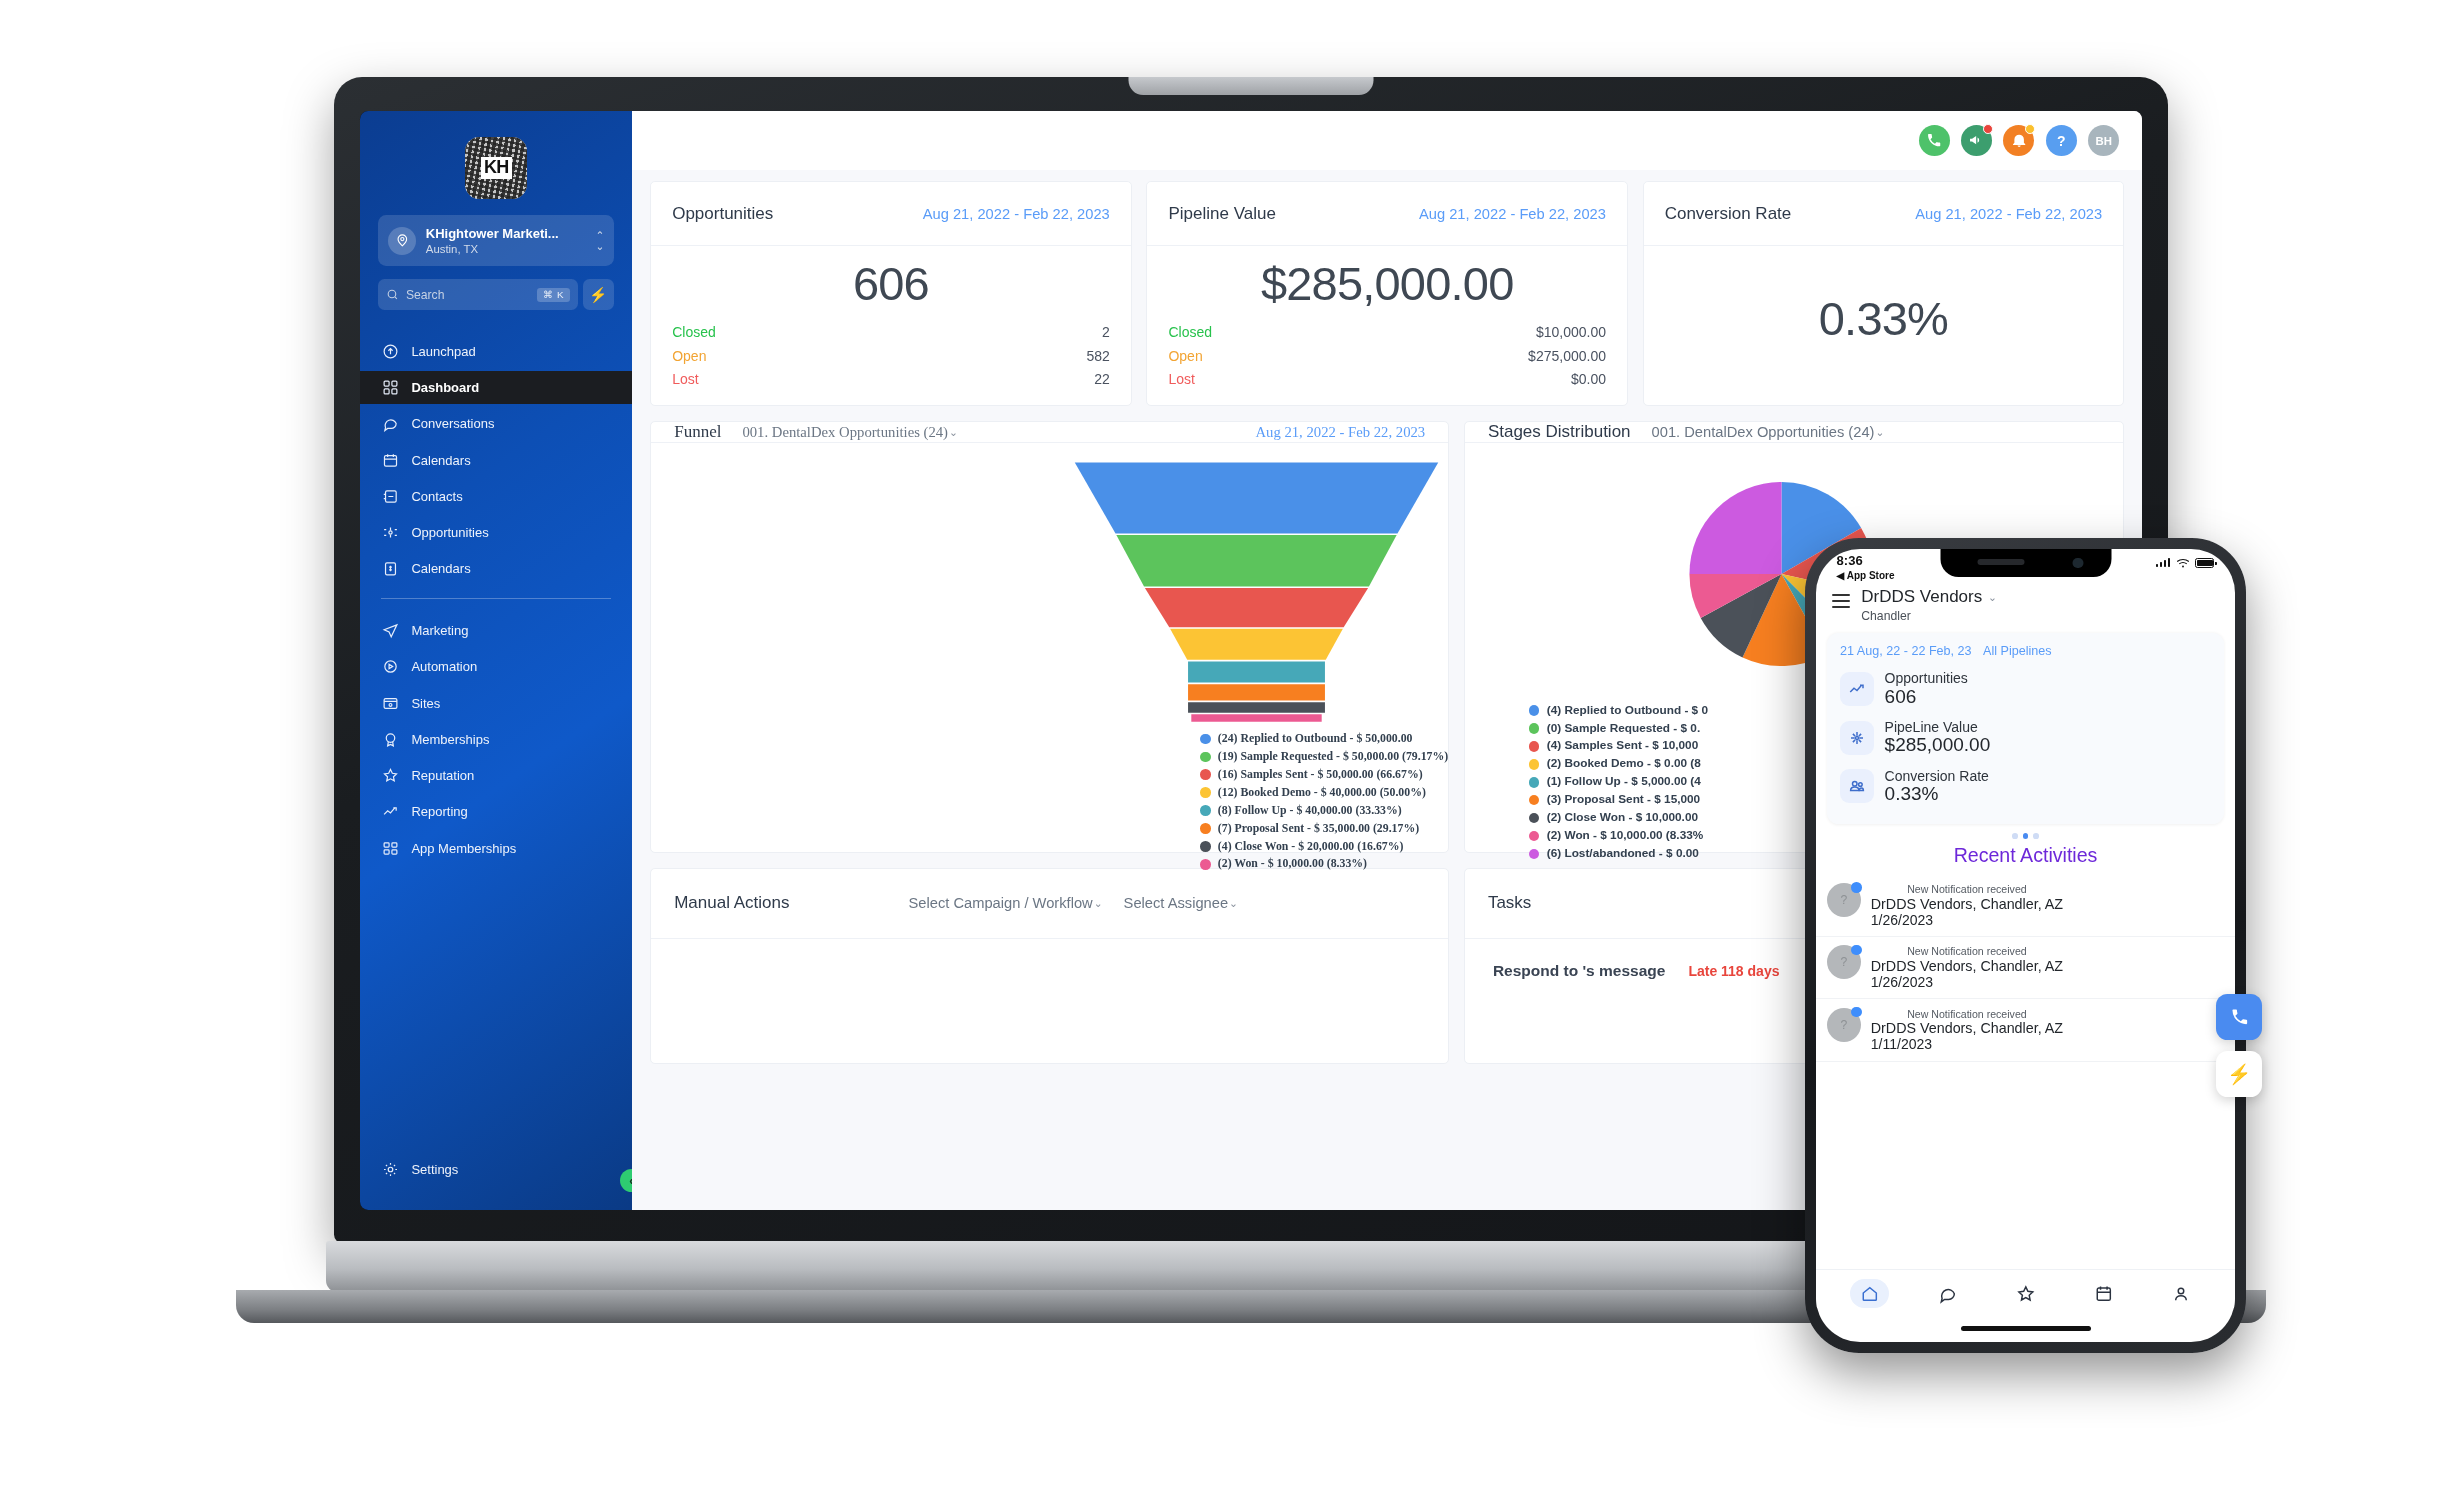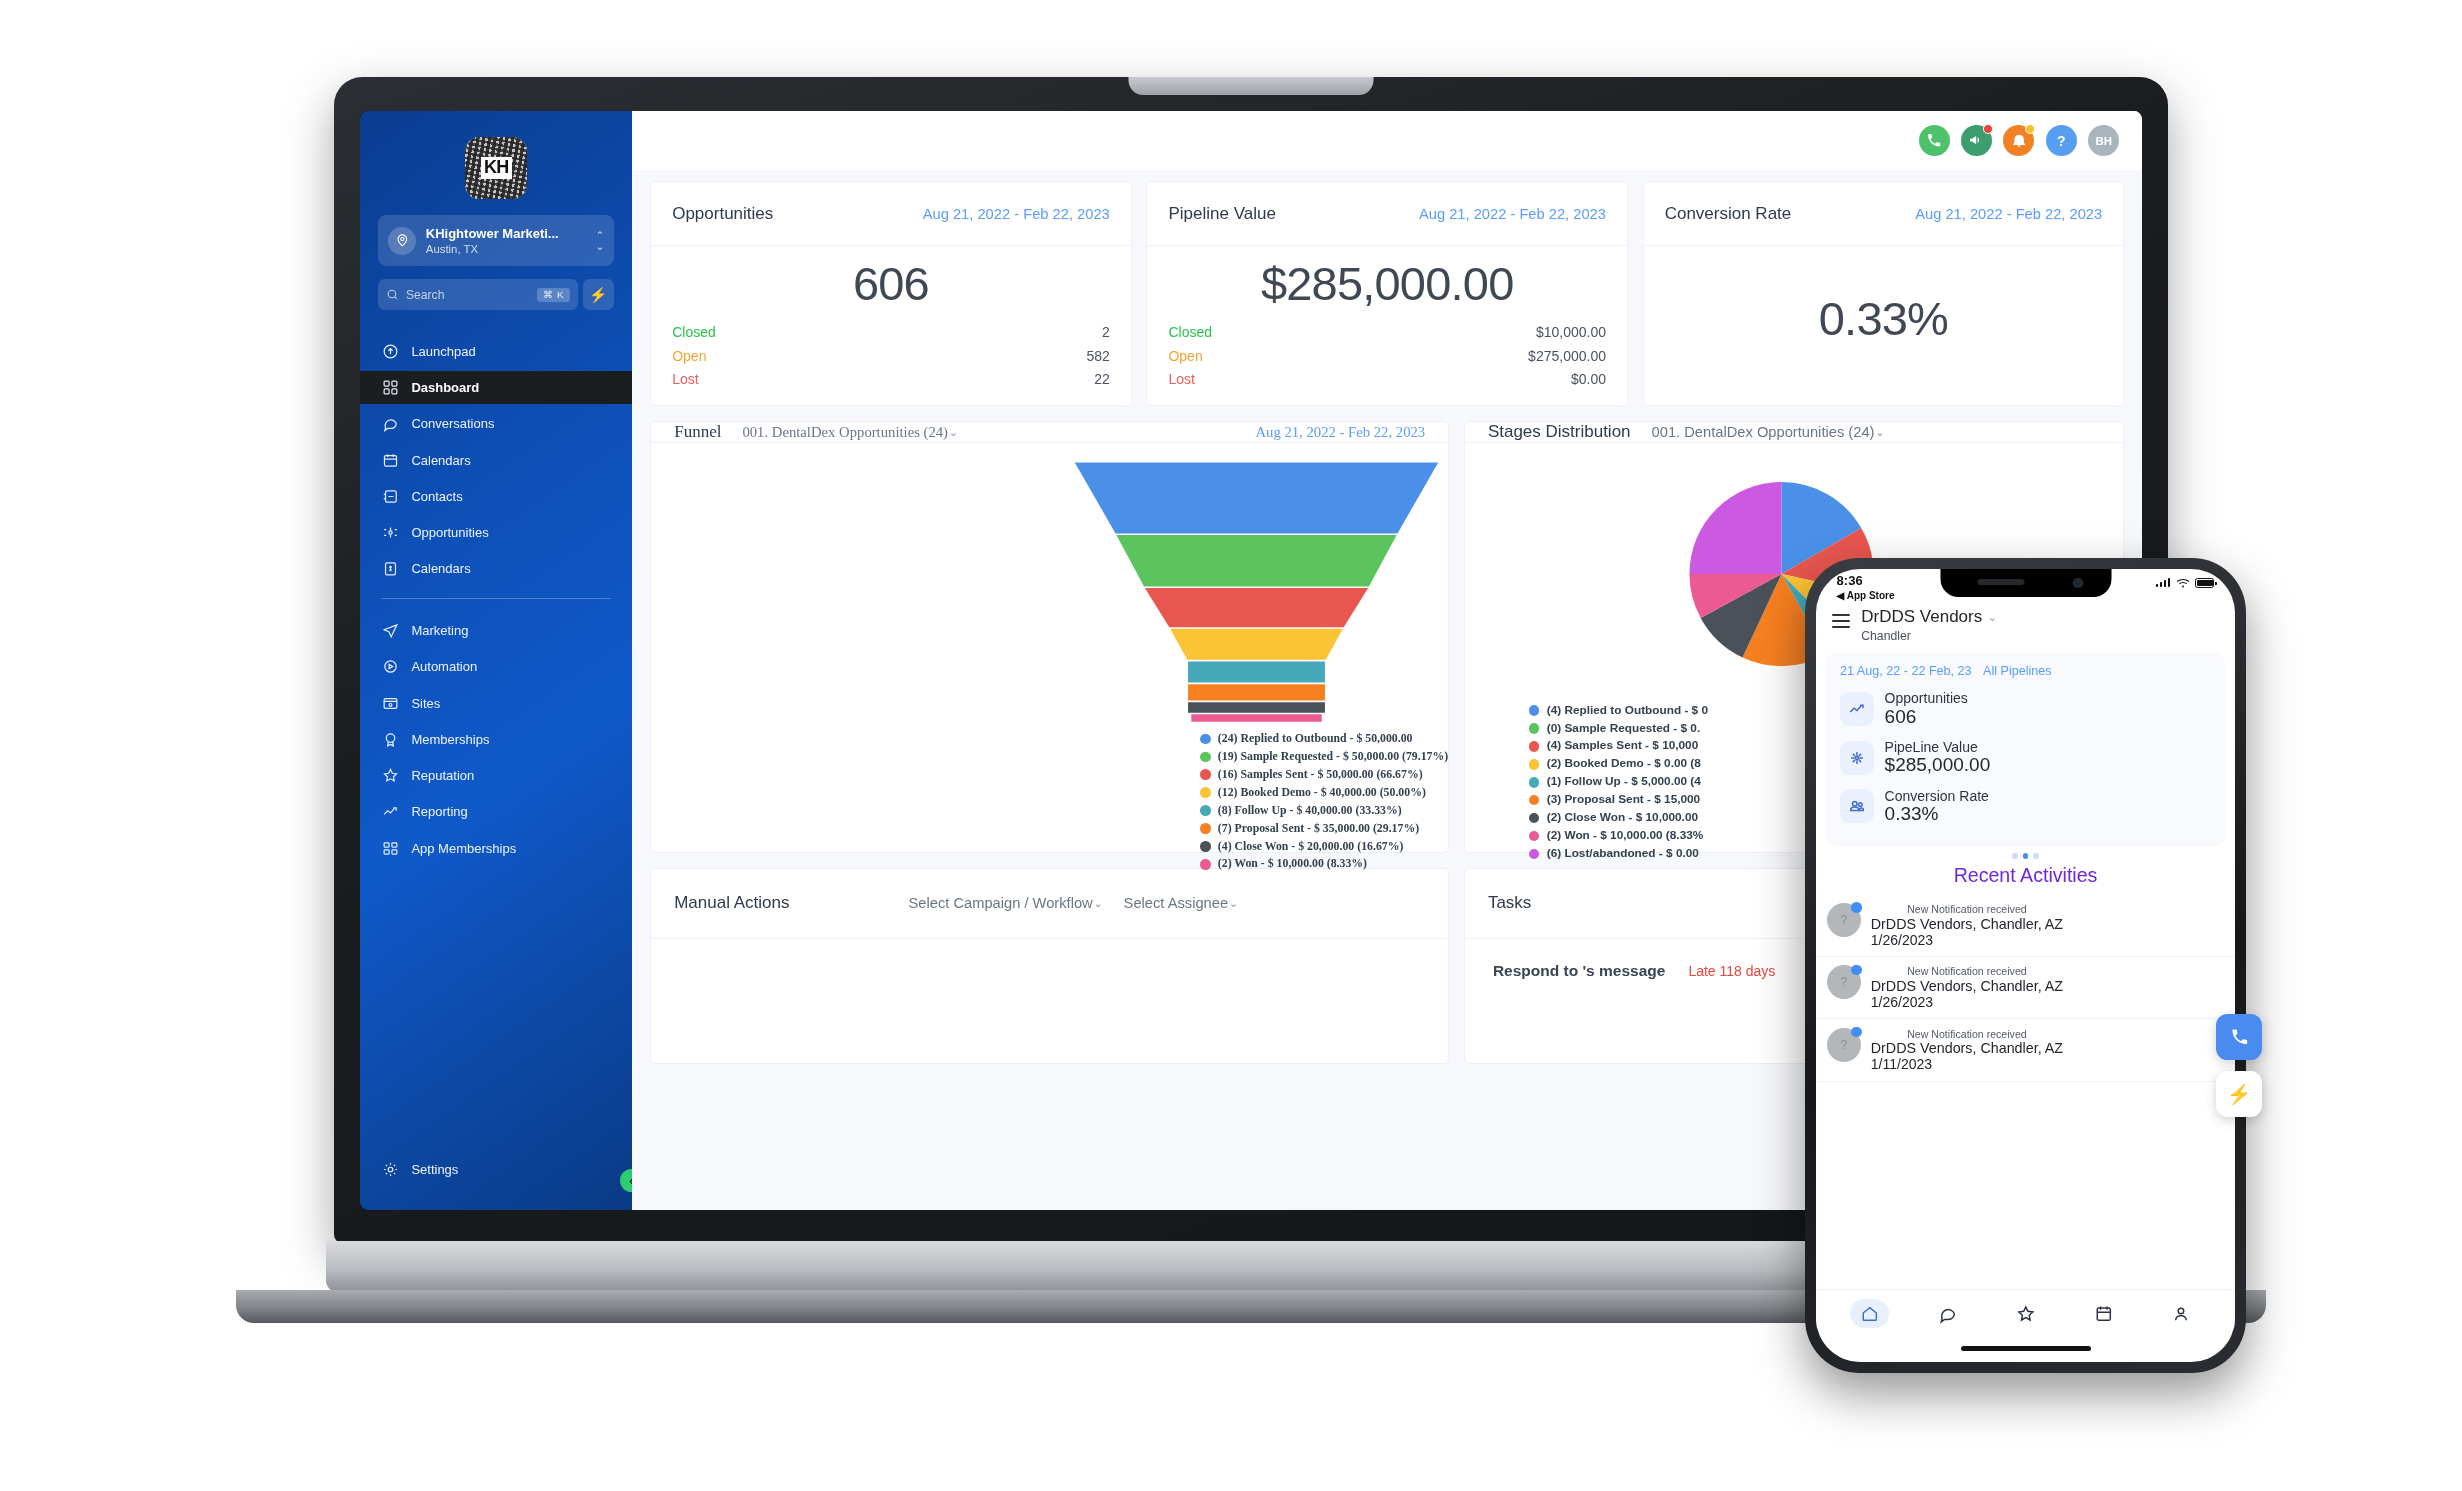--- a/index.html
+++ b/index.html
@@ -170,30 +170,29 @@
 
   .stages-body { display:flex; flex-direction:column; align-items:center; }
   .legend-stages { margin-top: 6.5px; align-self: flex-start; padding-left: 64px; }
 
   .bottom-row { display: flex; gap: 14.7px; }
   .panel-bottom { height: 196px; }
   .panel-manual { flex: 0 0 799px; }
   .panel-tasks { flex: 1; }
   .task-line { padding: 23px 28px 0 28px; display:flex; gap: 23px; align-items:center; }
   .task-name { font-size: 15.5px; color: #3a4453; font-weight: bold; }
-  .task-late { font-size: 14px; color: #e8453c; }
+  .task-late { font-size: 14px; color: #e8453c; font-weight: bold; }
 
   
   .phone {
     position: absolute; left: 1805px; top: 538px; width: 441px; height: 815px;
     background: linear-gradient(160deg,#3a3d42,#15171a 55%,#2a2d31);
     border-radius: 54px; padding: 10.6px;
     box-shadow: 0 21px 49px rgba(0,0,0,.42);
     z-index: 20;
-    margin-top: 20px;
   }
   .phone-screen {
     width: 100%; height: 100%; background: #fff; border-radius: 44px;
     overflow: hidden; position: relative;
   }
   .notch {
     position: absolute; left: 50%; top: 0; transform: translateX(-50%);
     width: 171px; height: 28px; background: #000; border-radius: 0 0 18px 18px; z-index: 5;
   }
   .notch-spk { position:absolute; left:37px; top:10.6px; width:47px; height:5.7px; background:#26282c; border-radius:3.3px; }

